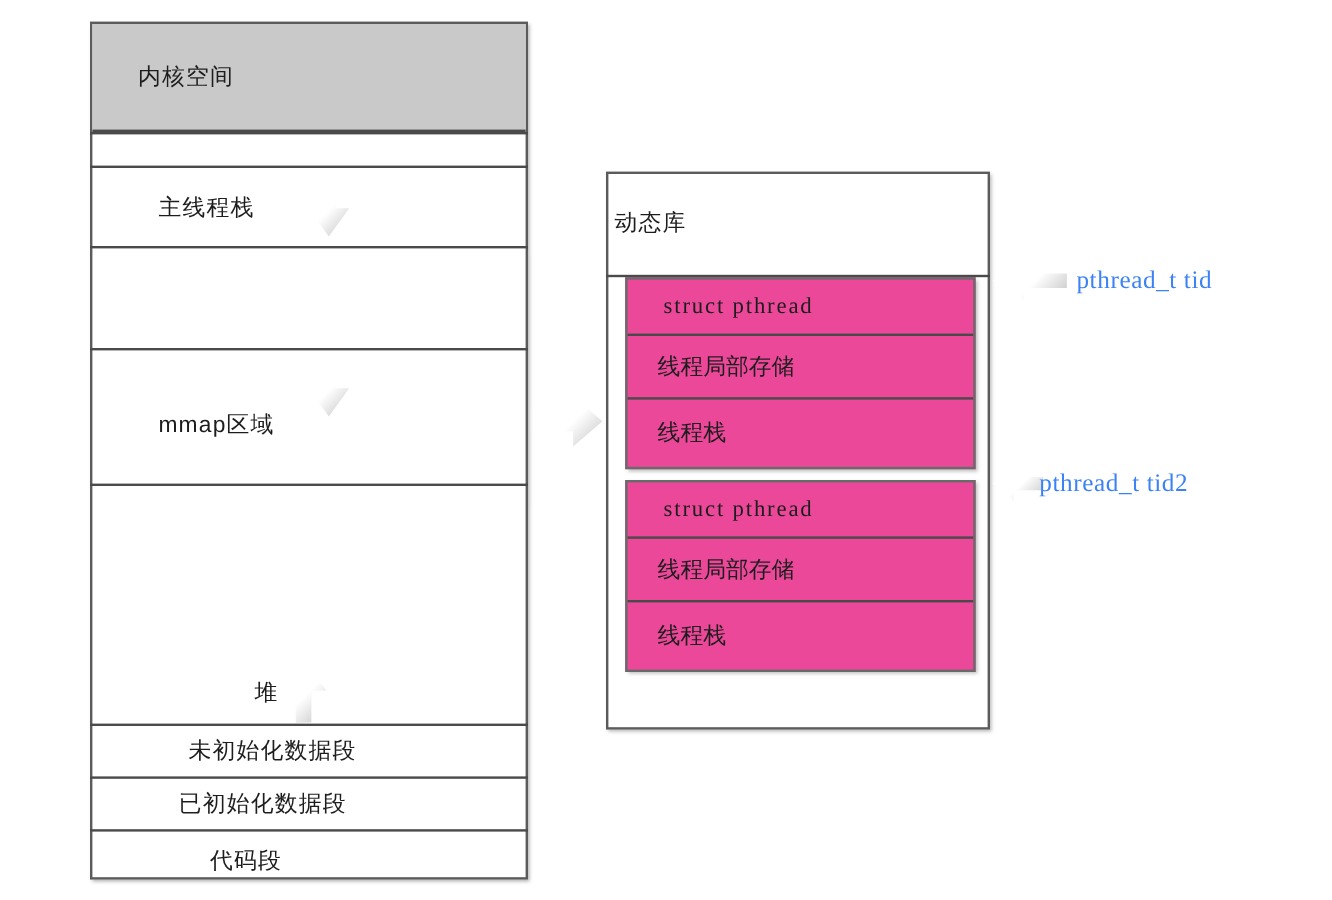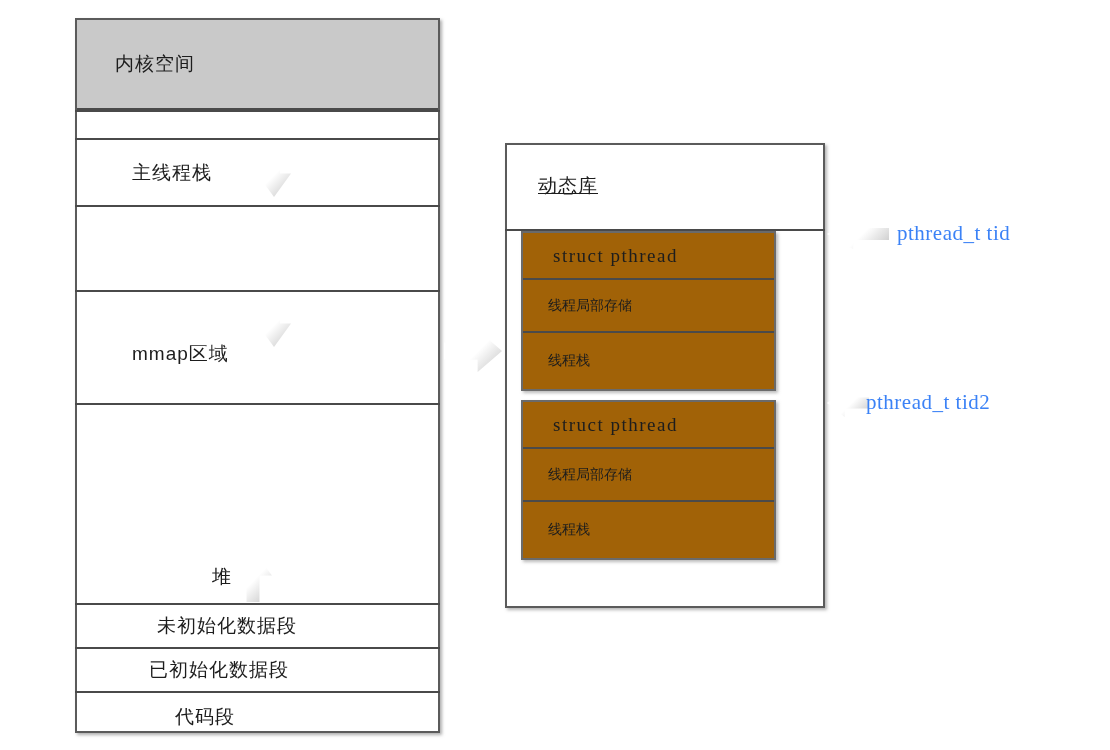--- a/index.html
+++ b/index.html
@@ -65,34 +65,34 @@
   .lib-frame{
     left:505px;top:143px;width:320px;height:465px;
     border:2px solid #5b5b5b;background:#ffffff;
     box-shadow:2px 2px 3px rgba(110,110,110,.5);
   }
   .lib-title{
     left:505px;top:143px;width:320px;height:88px;
     display:flex;align-items:center;
     border-bottom:2px solid #4a4a4a;
   }
-  .lib-title .seg-label{margin-left:33px;text-decoration:underline;}
+  .lib-title .seg-label{margin-left:7px;}
 
   .thread-box{
-    left:521px;width:255px;
-    border:2px solid #6a6a6a;background:#a16207;
+    left:521px;width:292px;
+    border:2px solid #6a6a6a;background:#ec4899;
     box-shadow:2px 2px 3px rgba(120,120,120,.5);
   }
   .trow{
     position:absolute;left:0;width:100%;
     display:flex;align-items:center;
     box-sizing:border-box;
   }
   .trow + .trow{border-top:2px solid #4a4a4a;}
-  .trow-label{font-size:14px;color:#1d1d1d;white-space:nowrap;}
+  .trow-label{font-size:19px;color:#1d1d1d;white-space:nowrap;}
   .mono{font-family:"Liberation Serif","DejaVu Serif",serif;letter-spacing:1.5px;font-size:19px;}
 
   .tid-label{
     position:absolute;
     font-family:"Liberation Serif","DejaVu Serif",serif;
     font-size:21px;color:#3b82f6;white-space:nowrap;letter-spacing:.5px;
   }
 </style>
 </head>
 <body>

